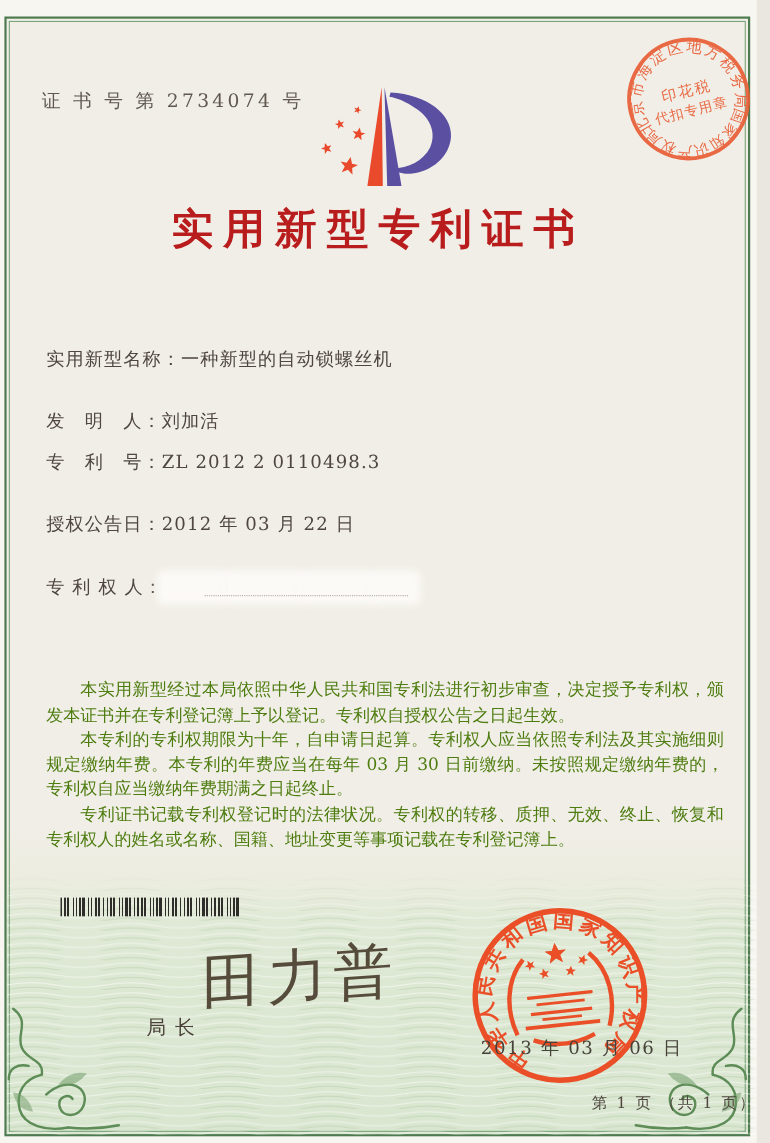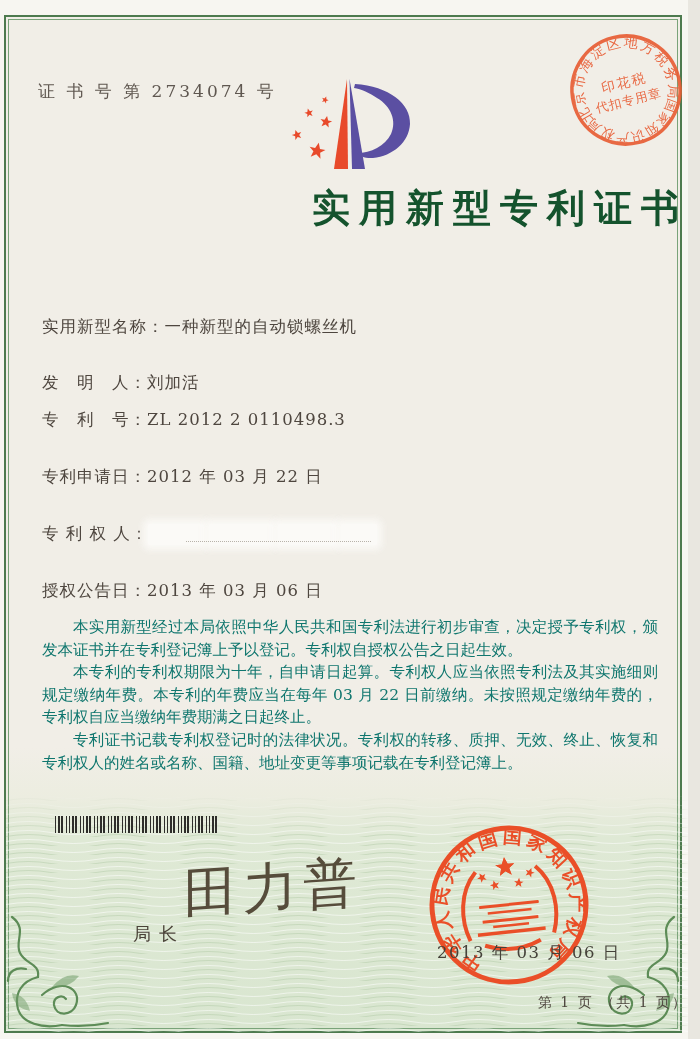--- a/index.html
+++ b/index.html
@@ -4,29 +4,29 @@
 <style>
   html,body{margin:0;padding:0;}
   body{width:700px;height:1039px;background:#e9e7e0;font-family:"DejaVu Serif","Liberation Serif",serif;}
   .page{position:relative;width:688px;height:1039px;background:#f7f6f1;overflow:hidden;}
   .frame{position:absolute;left:4px;top:15px;right:6px;bottom:6px;border:2.5px solid #4d7a4e;
          background:linear-gradient(180deg,#f1eee7 0%,#f1eee7 72%,#ecede0 77%,#dfe9d5 81%,#d9e6d0 100%);}
   .frame::after{content:"";position:absolute;left:2px;top:2px;right:2px;bottom:2px;
          border:1px solid #79a379;pointer-events:none;}
   .abs{position:absolute;}
   .cert-no{left:38px;top:80px;font-size:17px;letter-spacing:3px;color:#5f5750;}
-  .title{left:0;right:0;top:183px;text-align:right;font-size:38px;font-weight:bold;
-         letter-spacing:9px;color:#14532d;}
+  .title{left:0;right:0;top:183px;text-align:center;font-size:38px;font-weight:bold;
+         letter-spacing:9px;color:#b91c1c;}
   .field{left:42px;font-size:16.5px;color:#4e463f;letter-spacing:1px;white-space:nowrap;}
   .f1{top:292px;margin-top:24px;} .f2{top:372px;} .f3{top:409px;} .f4{top:466px;} .f5{top:523px;} .f6{top:580px;}
   .redact{display:inline-block;vertical-align:middle;height:21px;margin-right:5px;border-radius:2px;
           background:#fbfaf7;box-shadow:0 0 7px 5px rgba(251,250,247,.95);filter:blur(.5px);}
   .redact-dots{left:186px;top:541px;width:185px;border-bottom:1px dotted rgba(130,120,108,.55);height:0;}
   .body-text{left:42px;width:616px;top:616px;font-size:15.5px;line-height:22.6px;
-             text-align:justify;color:#0f766e;}
+             text-align:justify;color:#4d7c0f;}
   .body-text p{margin:0;text-indent:2em;}
   .barcode{left:55px;top:816px;width:163px;height:17px;
      background:repeating-linear-gradient(90deg,#2e2d2a 0 1px,transparent 1px 3px,#2e2d2a 3px 5px,
      transparent 5px 6px,#2e2d2a 6px 8px,transparent 8px 11px,#2e2d2a 11px 12px,transparent 12px 14px);}
   .director-label{left:133px;top:898px;font-size:18px;letter-spacing:8px;color:#4a4238;margin-top:24px;}
   .signature{left:183px;top:852px;font-size:54px;color:#4b3f2f;transform:rotate(-4deg) skewX(-4deg);
              letter-spacing:6px;opacity:.92;}
   .seal-wrap{left:421px;top:817px;width:176px;height:176px;transform:rotate(-6deg);}
   .seal-date{left:437px;top:942px;font-size:16.5px;letter-spacing:1.5px;color:#45423a;z-index:6;}
   .stamp-wrap{left:556px;top:20px;width:140px;height:140px;transform:rotate(-14deg);opacity:.92;}
@@ -118,33 +118,30 @@
   <div class="abs field f1">
     <span>实用新型名称：</span><span>一种新型的自动锁螺丝机</span>
   </div>
   <div class="abs field f2">
     <span>发　明　人：</span><span>刘加活</span>
   </div>
   <div class="abs field f3">
     <span>专　利　号：</span><span>ZL 2012 2 0110498.3</span>
   </div>
   <div class="abs field f4">
-    <span>专利申请日：</span><span>2012 年 03 月 22 日</span>
+    <span>授权公告日：</span><span>2012 年 03 月 22 日</span>
   </div>
   <div class="abs field f5">
     <span>专 利 权 人：</span><span></span><span class="redact" style="width:56px"></span><span class="redact" style="width:64px"></span><span class="redact" style="width:58px"></span><span class="redact" style="width:36px"></span>
   </div>
   <div class="abs redact-dots"></div>
-  <div class="abs field f6">
-    <span>授权公告日：</span><span>2013 年 03 月 06 日</span>
-  </div>
 
   <div class="abs body-text">
     <p>本实用新型经过本局依照中华人民共和国专利法进行初步审查，决定授予专利权，颁发本证书并在专利登记簿上予以登记。专利权自授权公告之日起生效。</p>
-    <p>本专利的专利权期限为十年，自申请日起算。专利权人应当依照专利法及其实施细则规定缴纳年费。本专利的年费应当在每年 03 月 22 日前缴纳。未按照规定缴纳年费的，专利权自应当缴纳年费期满之日起终止。</p>
+    <p>本专利的专利权期限为十年，自申请日起算。专利权人应当依照专利法及其实施细则规定缴纳年费。本专利的年费应当在每年 03 月 30 日前缴纳。未按照规定缴纳年费的，专利权自应当缴纳年费期满之日起终止。</p>
     <p>专利证书记载专利权登记时的法律状况。专利权的转移、质押、无效、终止、恢复和专利权人的姓名或名称、国籍、地址变更等事项记载在专利登记簿上。</p>
   </div>
 
   <div class="abs barcode"></div>
 
   <div class="abs director-label">局长</div>
   <div class="abs signature">田力普</div>
 
   <svg class="abs seal-wrap" viewBox="0 0 176 176">
     <circle cx="88" cy="88" r="77" fill="none" stroke="#ea4f28" stroke-width="5"></circle>

